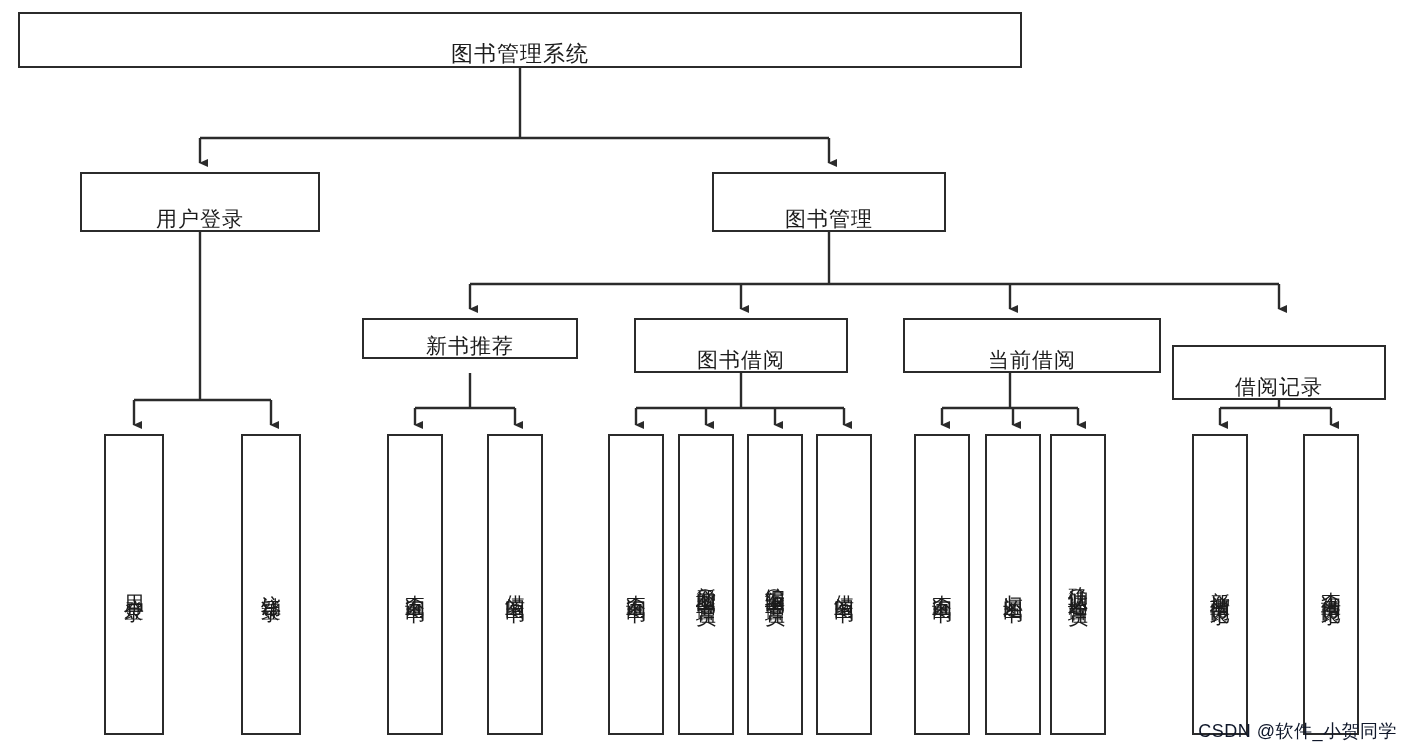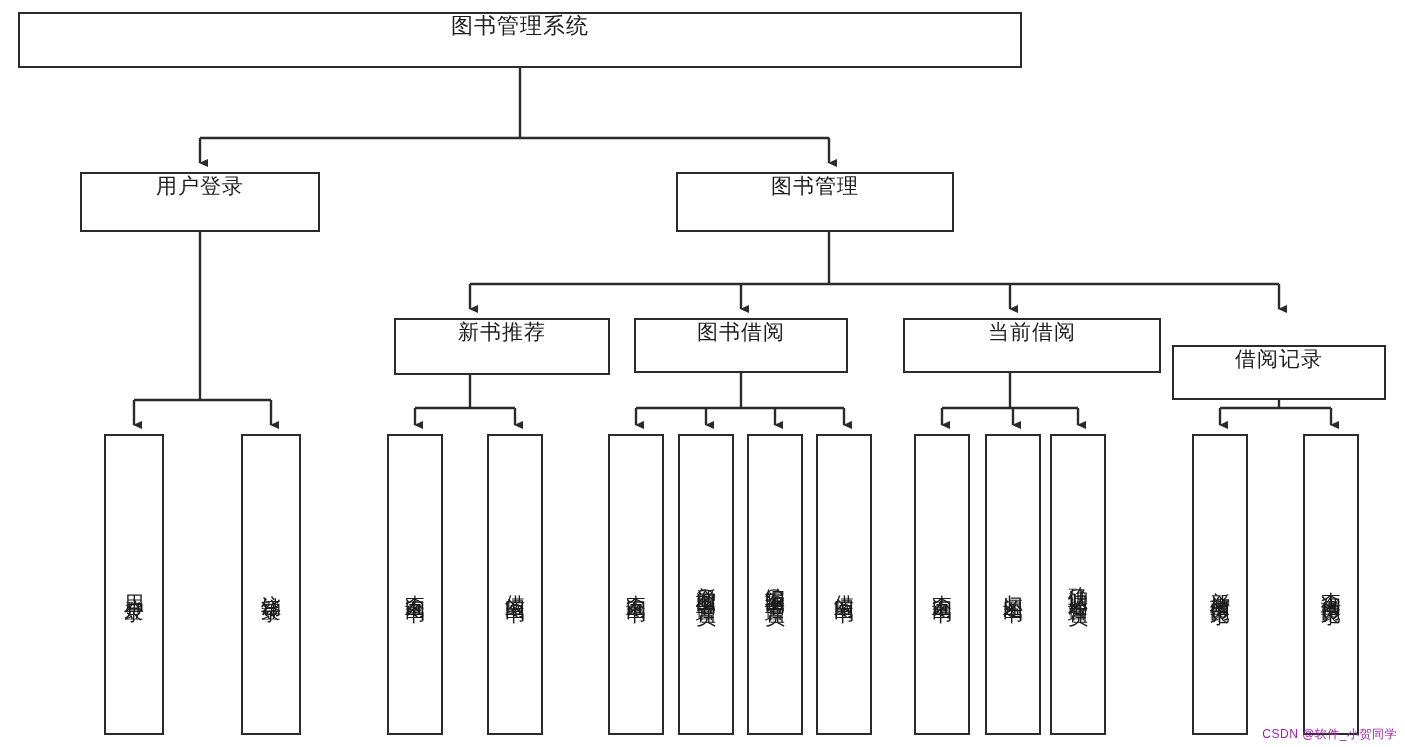--- a/index.html
+++ b/index.html
@@ -26,21 +26,21 @@
     width: 1405px;
     height: 747px;
     pointer-events: none;
   }
   .node {
     position: absolute;
     box-sizing: border-box;
     background: #ffffff;
     border: 2px solid #2b2b2b;
     display: flex;
-    align-items: flex-start;
+    align-items: flex-end;
     justify-content: center;
     overflow: hidden;
   }
   .node.horizontal .node-label {
     writing-mode: horizontal-tb;
     font-size: 21px;
     line-height: 1.1;
     color: #1b1b1b;
     letter-spacing: 1px;
     white-space: nowrap;
@@ -58,22 +58,22 @@
     letter-spacing: 3px;
     white-space: nowrap;
   }
   .node.root .node-label {
     font-size: 22px;
   }
   .watermark {
     position: absolute;
     right: 8px;
     bottom: 4px;
-    font-size: 12px;
-    color: #a21caf;
+    font-size: 18px;
+    color: #0f172a;
     letter-spacing: 0.5px;
     white-space: nowrap;
     user-select: none;
   }
 </style>
 </head>
 <body>
 
 <div id="diagram-root">
 
@@ -120,24 +120,24 @@
       </g>
   </svg>
 
   <div id="node-layer">
       <div class="node horizontal root" style="left: 18px; top: 12px; width: 1004px; height: 56px;">
         <span class="node-label">图书管理系统</span>
       </div>
       <div class="node horizontal level1" style="left: 80px; top: 172px; width: 240px; height: 60px;">
         <span class="node-label">用户登录</span>
       </div>
-      <div class="node horizontal level1" style="left: 676px; top: 172px; width: 278px; height: 60px;">
+      <div class="node horizontal level1" style="left: 712px; top: 172px; width: 234px; height: 60px;">
         <span class="node-label">图书管理</span>
       </div>
-      <div class="node horizontal level2" style="left: 362px; top: 318px; width: 216px; height: 57px; margin-left: 32px;">
+      <div class="node horizontal level2" style="left: 362px; top: 318px; width: 216px; height: 41px;">
         <span class="node-label">新书推荐</span>
       </div>
       <div class="node horizontal level2" style="left: 634px; top: 318px; width: 214px; height: 55px;">
         <span class="node-label">图书借阅</span>
       </div>
       <div class="node horizontal level2" style="left: 903px; top: 318px; width: 258px; height: 55px;">
         <span class="node-label">当前借阅</span>
       </div>
       <div class="node horizontal level2" style="left: 1172px; top: 318px; width: 214px; height: 55px; margin-top: 27px;">
         <span class="node-label">借阅记录</span>

